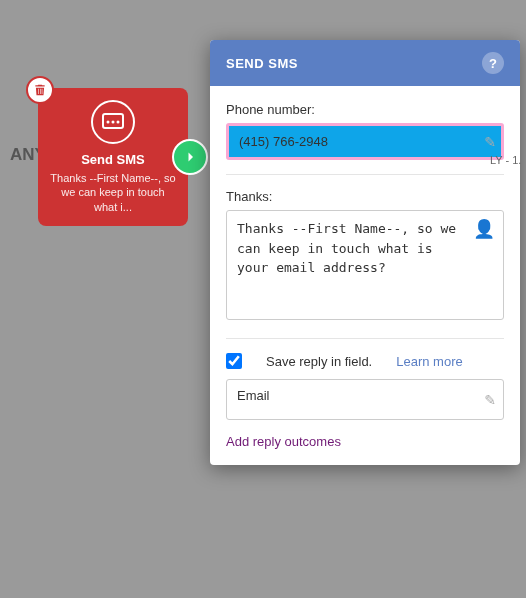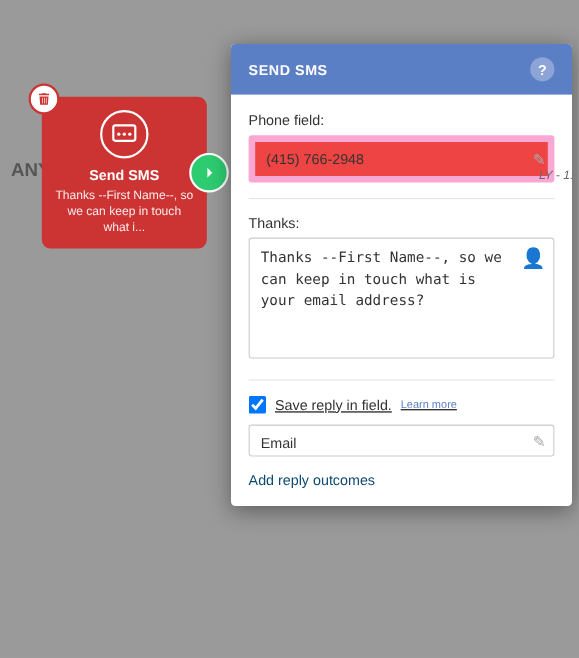--- a/index.html
+++ b/index.html
@@ -184,25 +184,25 @@
     }
 
     .field-input-wrap {
       position: relative;
       margin-bottom: 14px;
     }
 
     .field-input {
       width: 100%;
       padding: 8px 32px 8px 10px;
-      border: 6px solid #f9a8d4;
+      border: 3px solid #f9a8d4;
       border-radius: 3px;
       font-size: 13px;
       color: #333;
-      background: #ef4444;
+      background: #0ea5e9;
       outline: none;
     }
 
     .field-edit-icon {
       position: absolute;
       right: 8px;
       top: 50%;
       transform: translateY(-50%);
       color: #aaa;
       font-size: 14px;
@@ -230,83 +230,81 @@
     .message-person-icon {
       position: absolute;
       right: 8px;
       top: 8px;
       color: #aaa;
       font-size: 18px;
     }
 
     .save-reply-row {
       display: flex;
-      align-items: center;
-      gap: 8px;
+      align-items: flex-end;
+      gap: 24px;
       margin-bottom: 10px;
-      text-decoration: underline;
     }
 
     .save-reply-row input[type="checkbox"] {
       width: 16px;
       height: 16px;
       cursor: pointer;
     }
 
     .save-reply-label {
       font-size: 13px;
       color: #333;
     }
 
     .learn-more-link {
-      font-size: 10px;
+      font-size: 13px;
       color: #5b7fc4;
       text-decoration: none;
       cursor: pointer;
     }
 
     .email-field-wrap {
       position: relative;
       margin-bottom: 14px;
     }
 
     .email-field-input {
       width: 100%;
-      padding: 8px 32px 4px 10px;
+      padding: 8px 32px 16px 10px;
       border: 1px solid #ccc;
       border-radius: 3px;
       font-size: 13px;
       color: #333;
       background: white;
       outline: none;
     }
 
     .add-reply-link {
       font-size: 13px;
-      color: #0c4a6e;
+      color: #701a75;
       cursor: pointer;
       text-decoration: none;
       display: block;
       margin-top: 4px;
     }
 
     .divider {
       height: 1px;
       background: #e5e5e5;
       margin: 14px 0;
     }
 
     
     .right-label {
       position: absolute;
       top: 152px;
       left: 490px;
       font-size: 11px;
       color: #666;
-      font-style: italic;
     }
   </style>
 </head>
 <body>
 
 <div class="canvas-bg"></div>
 
 <div class="any-label">ANY</div>
 
 <div class="sms-node" style="position:absolute; top:88px; left:38px;">
@@ -340,21 +338,21 @@
 
 <div class="panel">
 
   <div class="panel-header">
     <span class="panel-header-title">SEND SMS</span>
     <div class="panel-header-help">?</div>
   </div>
 
   <div class="panel-body">
 
-    <div class="field-label">Phone field:</div>
+    <div class="field-label">Phone number:</div>
     <div class="field-input-wrap">
       <input class="field-input" type="text" value="(415) 766-2948" style="">
       <span class="field-edit-icon">✎</span>
     </div>
 
     <div class="divider"></div>
 
     <div class="field-label">Thanks:</div>
     <div class="message-wrap">
       <textarea class="message-textarea" style="">Thanks --First Name--, so we can keep in touch what is your email address?</textarea>

